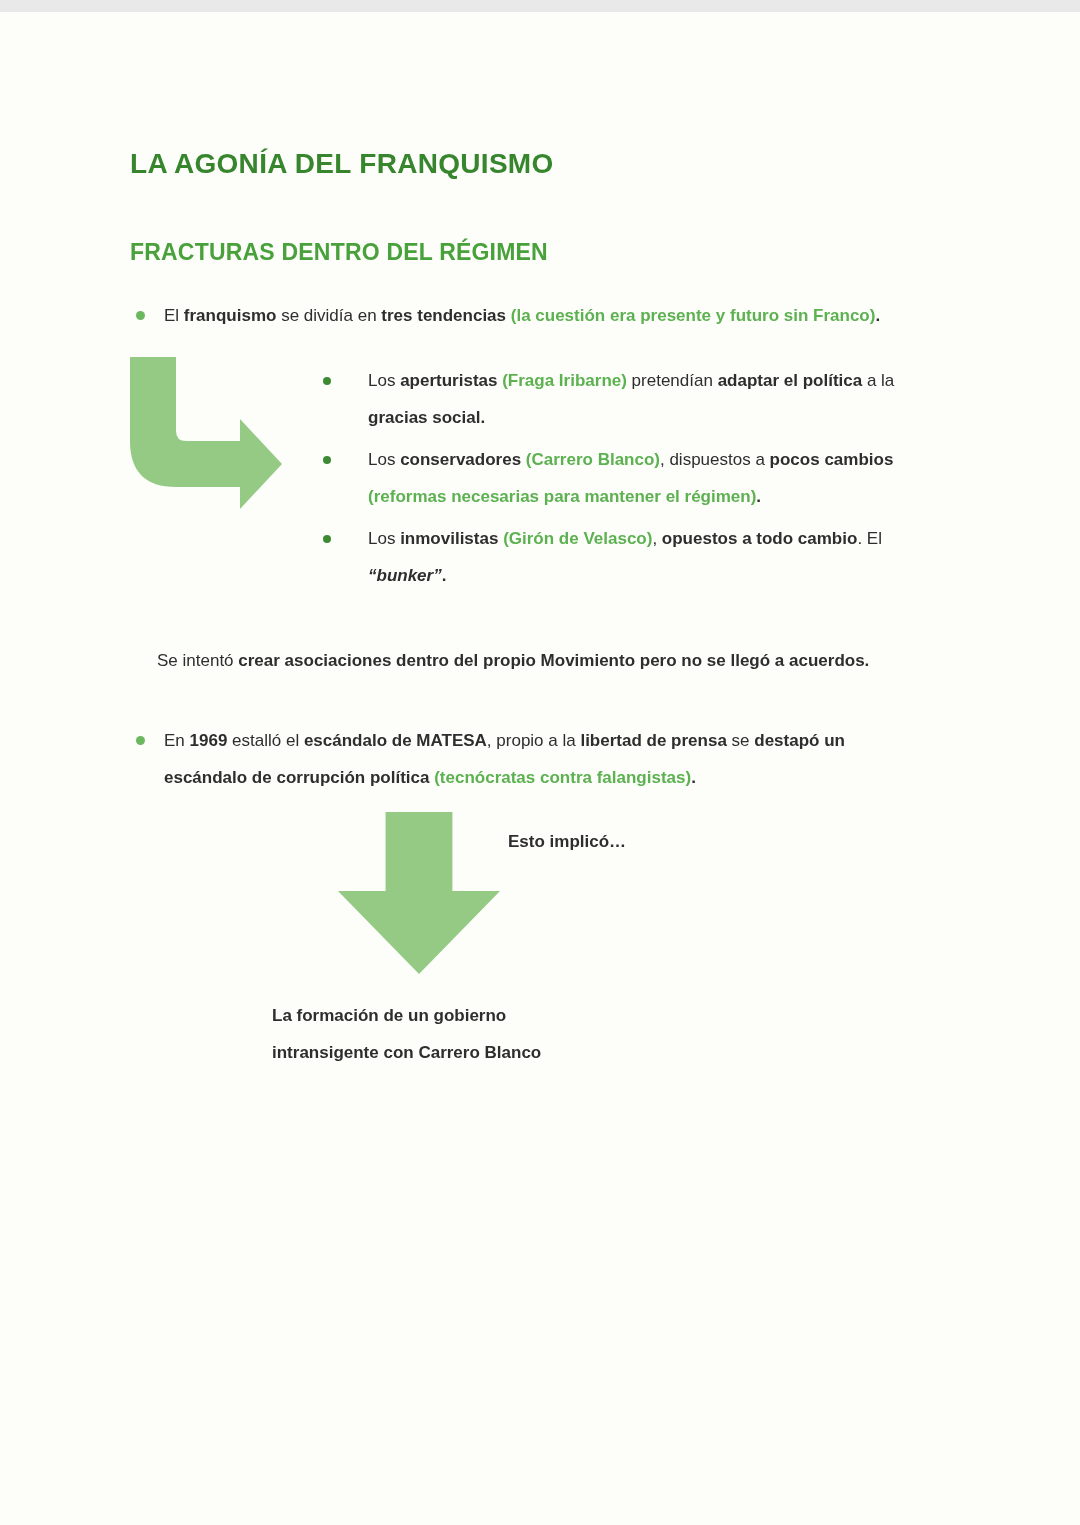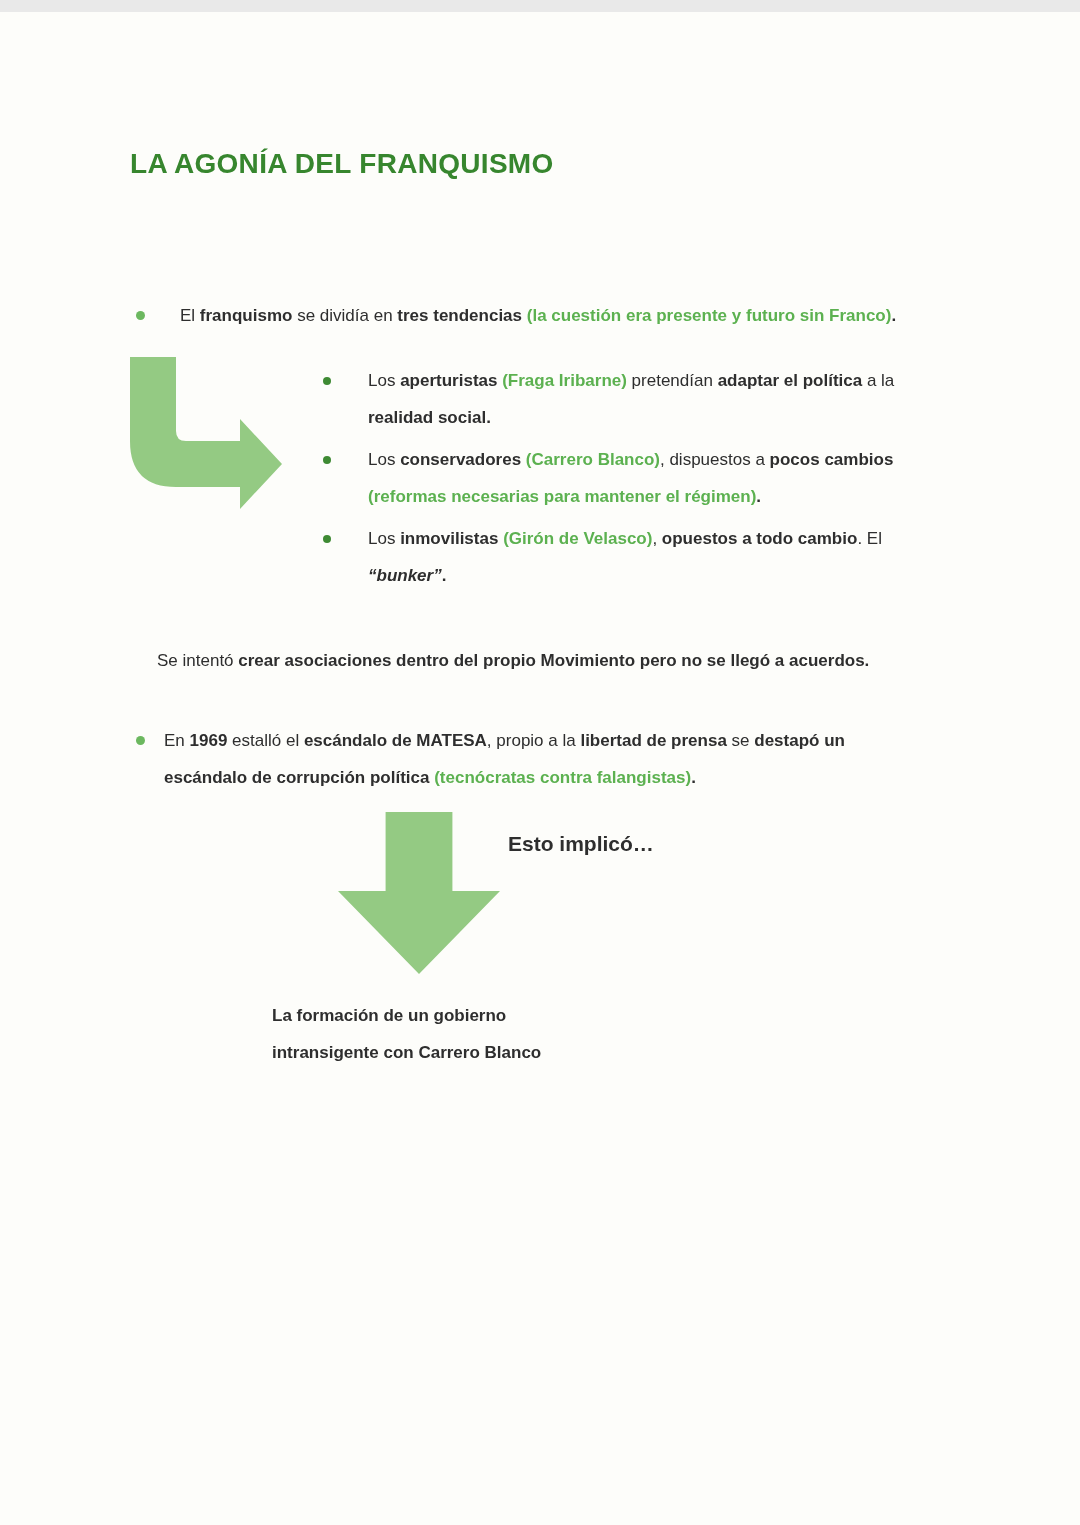--- a/index.html
+++ b/index.html
@@ -55,21 +55,21 @@
     align-items:flex-start;
   }
   .dot{
     flex:0 0 auto;
     width:9px;height:9px;
     border-radius:50%;
     background:var(--c-bullet);
     margin-top:14px;
   }
   .bullet.main .dot{margin-right:19px;}
-  .b1{left:136px; top:285px; width:810px;gap:16px;}
+  .b1{left:136px; top:285px; width:810px;}
   .b2{left:136px; top:710px; width:770px;}
   .arrow-svg{position:absolute; display:block;}
   .arrow-svg path{fill:var(--c-arrow);}
   .elbow{left:130px; top:345px; width:152px; height:152px;}
   .down{left:338px; top:800px; width:162px; height:162px;}
   .subbullets{
     position:absolute;
     left:323px; top:350px;
     width:600px;
   }
@@ -85,54 +85,55 @@
   }
   .bullet.sub .rich{width:555px;}
   .note{
     position:absolute;
     left:157px; top:630px;
     width:800px;
   }
   .esto{
     position:absolute;
     left:508px; top:820px;
-    font-size:21px;
+    font-size:17px;
     font-weight:700;
   }
   .conclusion{
     position:absolute;
     left:272px; top:985px;
     width:312px;
     text-align:left;
     font-size:17px;
     font-weight:700;
     line-height:37px;
   }
 </style>
 </head>
 <body>
 
 <div class="page">
 
   <h1 class="title">LA AGONÍA DEL FRANQUISMO</h1>
 
+  <h2 class="section">FRACTURAS DENTRO DEL RÉGIMEN</h2>
 
   <div class="bullet main b1">
     <span class="dot"></span>
     <p class="rich"><span>El </span><span class="b">franquismo</span><span> se dividía en </span><span class="b">tres tendencias </span><span class="b g">(la cuestión era presente y futuro sin Franco)</span><span class="b">.</span></p>
   </div>
 
   <svg class="arrow-svg elbow" viewBox="0 0 152 152" aria-hidden="true">
     <path d="M0,0 H46 V74 Q46,84 56,84 H110 V62 L152,107 L110,152 V130 H46 Q0,130 0,84 V0 Z"></path>
   </svg>
 
   <div class="subbullets">
     <div class="bullet sub">
       <span class="dot"></span>
-      <p class="rich"><span>Los </span><span class="b">aperturistas </span><span class="b g">(Fraga Iribarne)</span><span> pretendían </span><span class="b">adaptar el política</span><span> a la </span><span class="b">realidad social</span><span class="b">.</span></p>
+      <p class="rich"><span>Los </span><span class="b">aperturistas </span><span class="b g">(Fraga Iribarne)</span><span> pretendían </span><span class="b">adaptar el política</span><span> a la </span><span class="b">gracias social</span><span class="b">.</span></p>
     </div>
     <div class="bullet sub">
       <span class="dot"></span>
       <p class="rich"><span>Los </span><span class="b">conservadores </span><span class="b g">(Carrero Blanco)</span><span>, dispuestos a </span><span class="b">pocos cambios </span><span class="b g">(reformas necesarias para mantener el régimen)</span><span class="b">.</span></p>
     </div>
     <div class="bullet sub">
       <span class="dot"></span>
       <p class="rich"><span>Los </span><span class="b">inmovilistas </span><span class="b g">(Girón de Velasco)</span><span>, </span><span class="b">opuestos a todo cambio</span><span>. El </span><span class="b i">“bunker”</span><span class="b">.</span></p>
     </div>
   </div>

